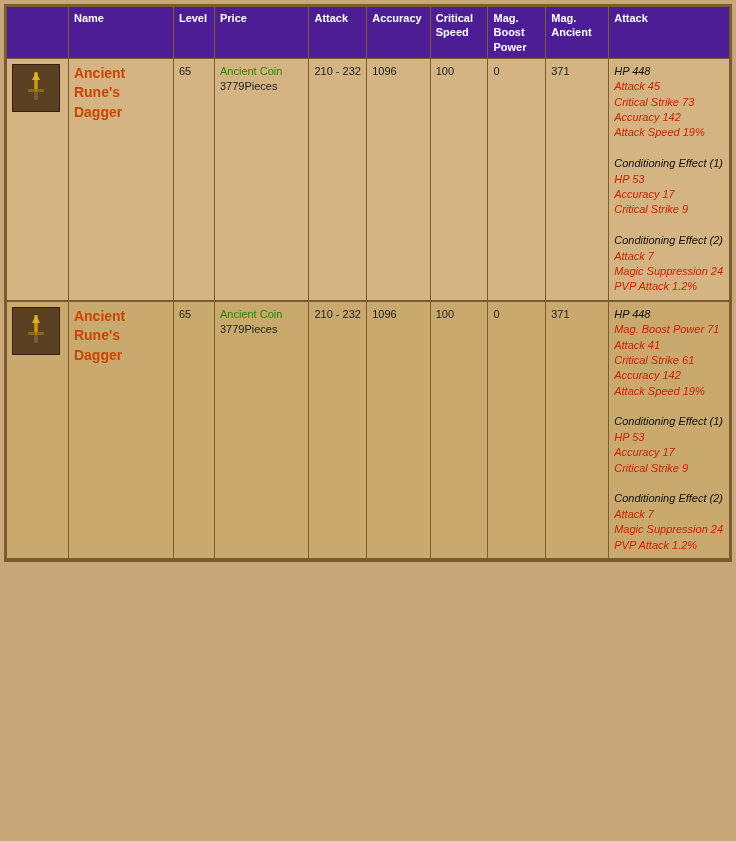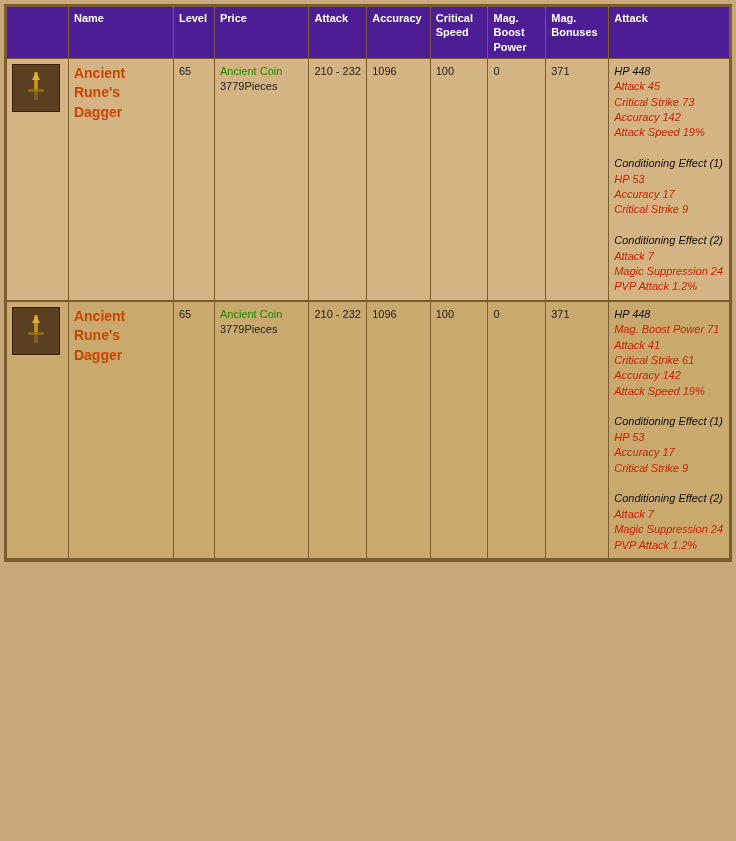--- a/index.html
+++ b/index.html
@@ -97,21 +97,21 @@
     <thead>
       <tr>
         <th class="col-icon"></th>
         <th class="col-name">Name</th>
         <th class="col-level">Level</th>
         <th class="col-price">Price</th>
         <th class="col-attack">Attack</th>
         <th class="col-accuracy">Accuracy</th>
         <th class="col-critical">Critical Speed</th>
         <th class="col-mgboost">Mag. Boost Power</th>
-        <th class="col-mgacc">Mag. Bonuses</th>
+        <th class="col-mgacc">Mag. Ancient</th>
         <th class="col-bonuses">Attack</th>
       </tr>
     </thead>
     <tbody id="table-body">
     <tr>
           <td class="col-icon">
     <div class="item-icon">
       <svg viewBox="0 0 36 36" xmlns="http://www.w3.org/2000/svg">
 
         <rect x="16" y="2" width="4" height="20" rx="1" fill="#b8860b"></rect>

